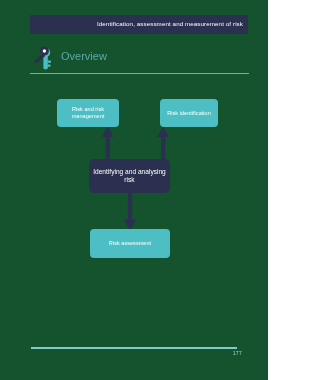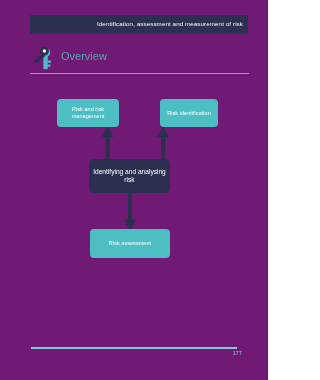--- a/index.html
+++ b/index.html
@@ -11,21 +11,21 @@
     width: 268px;
     height: 380px;
     overflow: hidden;
     font-family: "Liberation Sans", sans-serif;
   }
 
   #slide {
     position: relative;
     width: 268px;
     height: 380px;
-    background: #701a75;
+    background: #14532d;
   }
 
   
   #header-bar {
     position: absolute;
     left: 30px;
     top: 15px;
     width: 218px;
     height: 19px;
     background: #2b3050;

